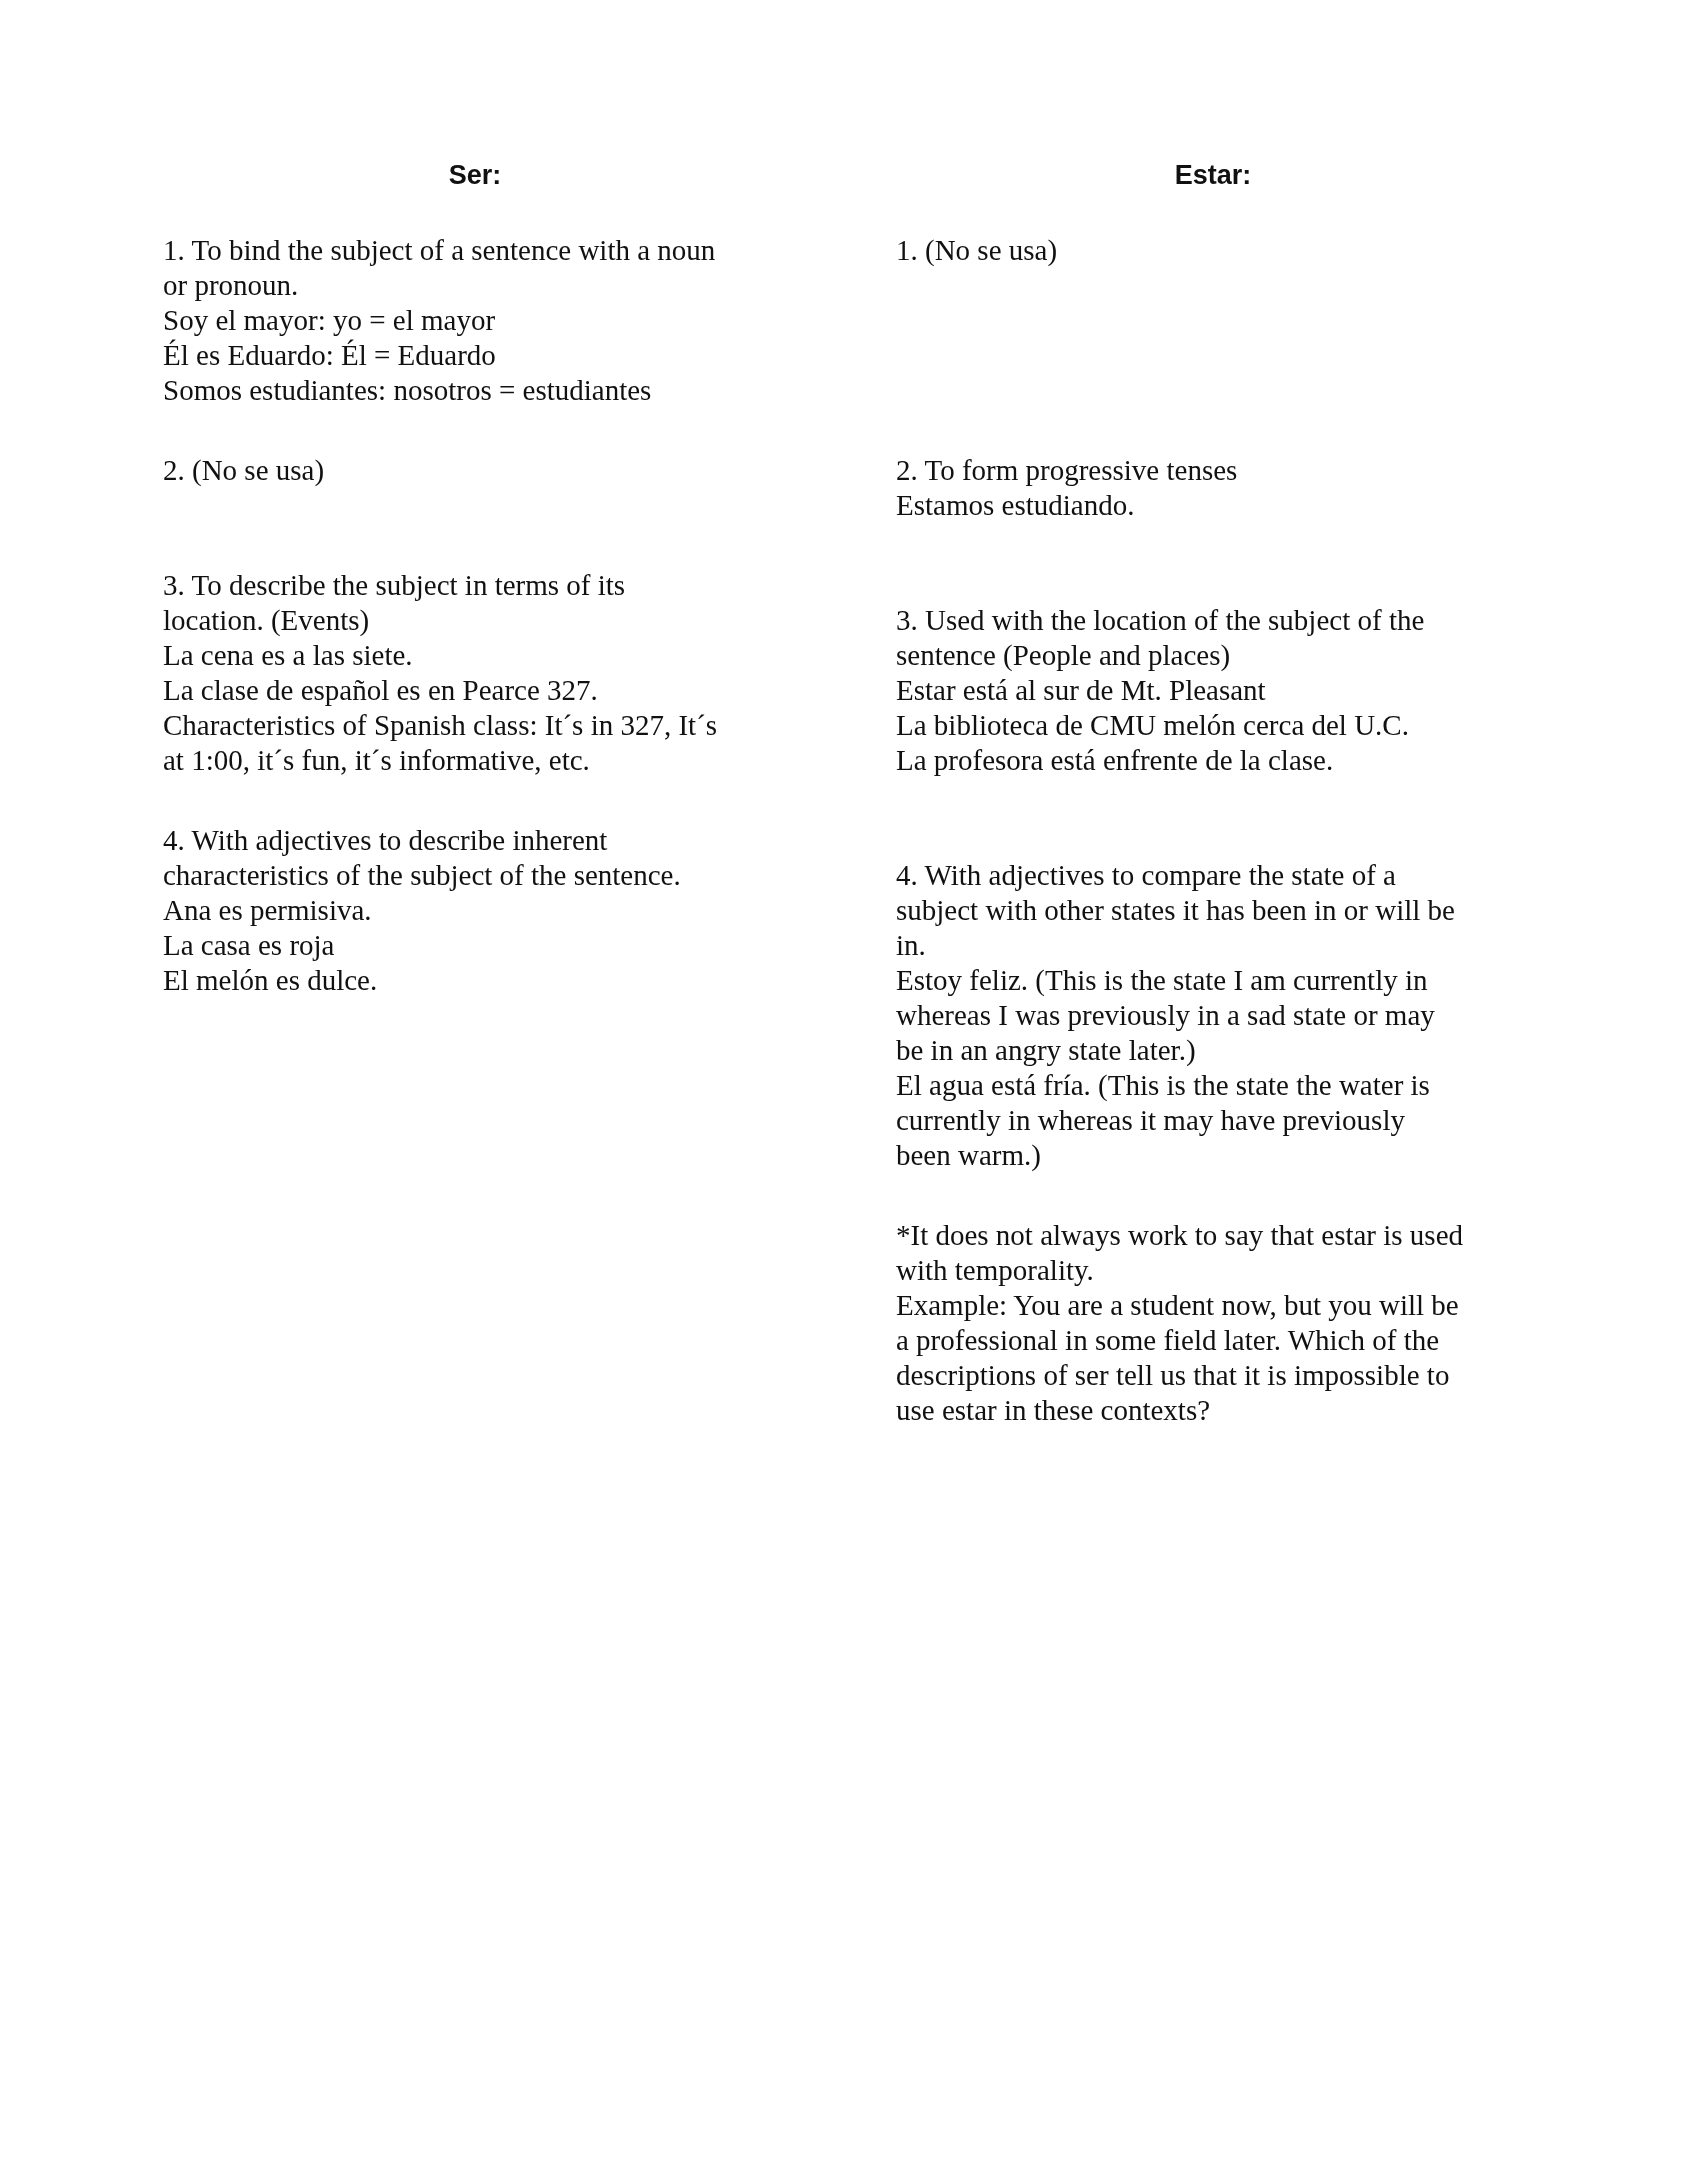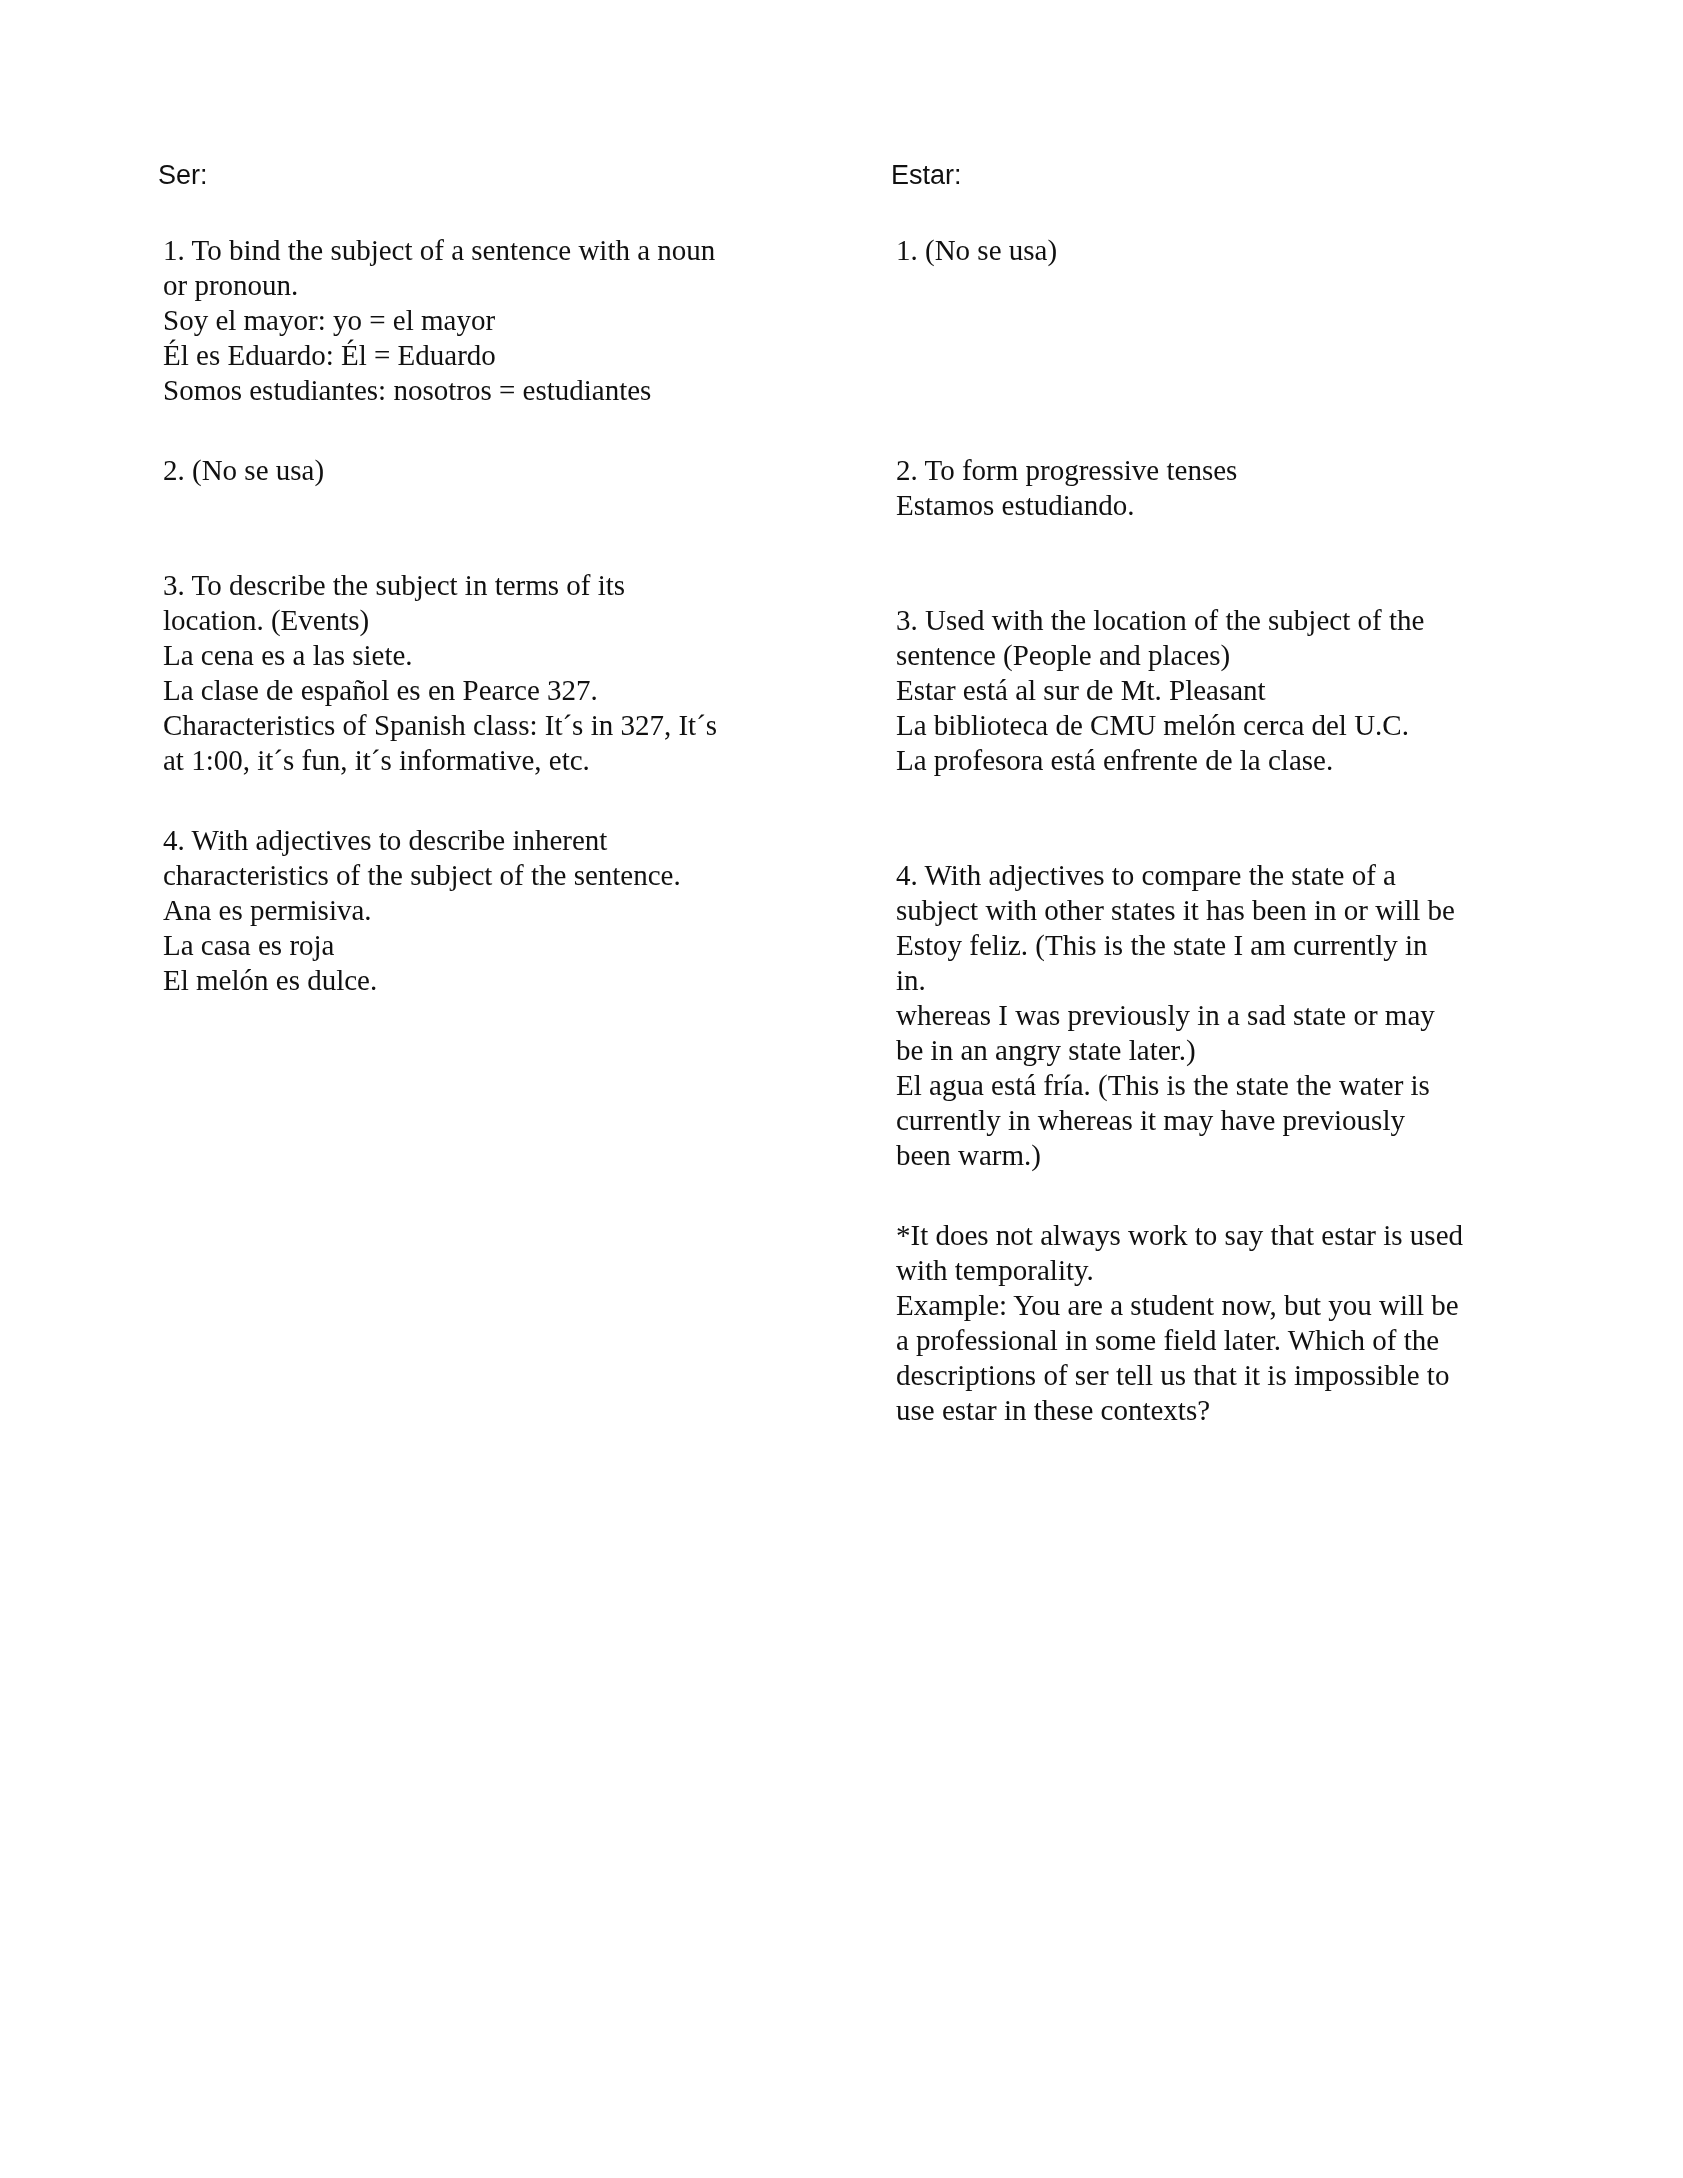--- a/index.html
+++ b/index.html
@@ -1,21 +1,21 @@
 <!DOCTYPE html>
 <html><head>
 <meta charset="utf-8">
 <style>
   html, body { margin:0; padding:0; background:#ffffff; }
   body { width:1683px; height:2178px; position:relative; overflow:hidden;
          font-family:"Liberation Serif","DejaVu Serif",serif; color:#111; }
   .col { position:absolute; top:158px; width:634px; font-size:29px; line-height:35px; }
   .col.left { left:158px; }
   .col.right { left:891px; width:644px; }
-  .heading { font-family:"Liberation Sans","DejaVu Sans",sans-serif; font-weight:normal; font-size:27px; margin:0; height:35px; }
+  .heading { font-family:"Liberation Sans","DejaVu Sans",sans-serif; font-weight:bold; font-size:27px; margin:0; height:35px;text-align:center; }
   .block { margin:5px; }
   .line { display:block; }
   .it { }
   .gap1 { height:35px; }
 </style>
 </head>
 <body>
 
 <div class="col left">
   <div class="heading">Ser:</div>
@@ -73,22 +73,22 @@
     <span class="line">sentence (People and places)</span>
     <span class="line it">Estar está al sur de Mt. Pleasant</span>
     <span class="line it">La biblioteca de CMU melón cerca del U.C.</span>
     <span class="line it">La profesora está enfrente de la clase.</span>
   </div>
   <div class="gap1"></div>
     <div class="gap1"></div>
   <div class="block">
     <span class="line">4.  With adjectives to compare the state of a</span>
     <span class="line">subject with other states it has been in or will be</span>
+    <span class="line">in.</span>
     <span class="line"><span class="it">Estoy feliz.</span><span>  (This is the state I am currently in</span></span>
-    <span class="line">in.</span>
     <span class="line">whereas I was previously in a sad state or may</span>
     <span class="line">be in an angry state later.)</span>
     <span class="line">El agua está fría. (This is the state the water is</span>
     <span class="line">currently in whereas it may have previously</span>
     <span class="line">been warm.)</span>
   </div>
   <div class="gap1"></div>
   <div class="block">
     <span class="line"><span>*It does not always work to say that </span><span class="it">estar</span><span> is used</span></span>
     <span class="line">with temporality.</span>

